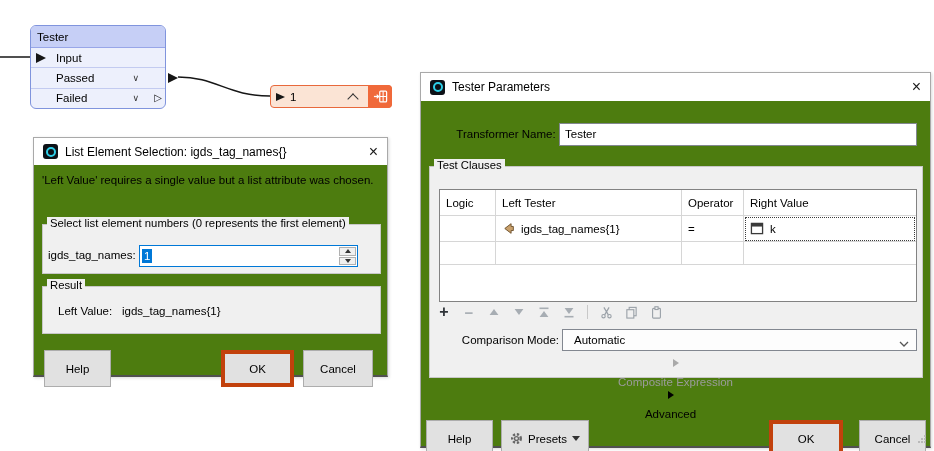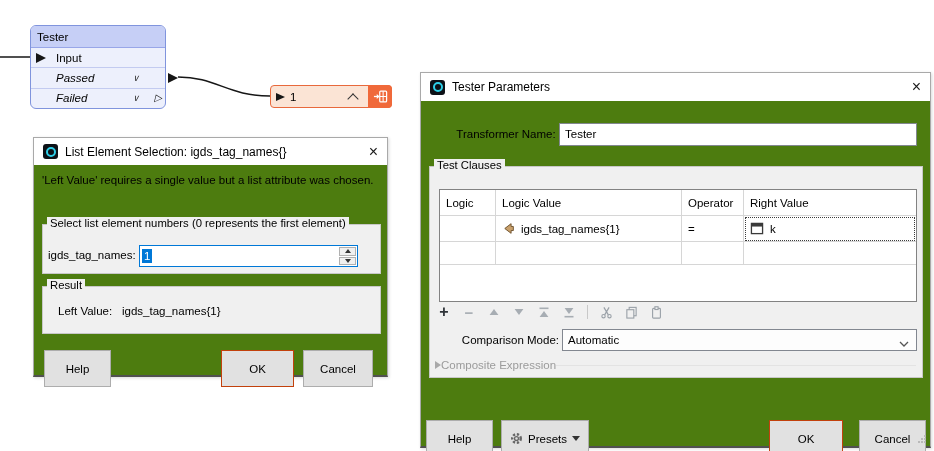--- a/index.html
+++ b/index.html
@@ -8,21 +8,21 @@
   .canvas { position:relative; width:934px; height:451px; }
   .wires { position:absolute; left:0; top:0; z-index:0; pointer-events:none; }
 
   
   .tester-node { position:absolute; left:30px; top:25px; width:136px; height:84px;
     background:#edf0fc; border:1px solid #8094dd; border-radius:6px; z-index:1;
     display:flex; flex-direction:column; font-size:11.5px; }
   .node-header { height:22px; background:#c6cff6; border-bottom:1px solid #98a6e8;
     border-radius:5px 5px 0 0; display:flex; align-items:center; padding-left:6px; }
   .node-row { flex:1; display:flex; align-items:center; padding-left:25px; position:relative; }
-  .node-row + .node-row { border-top:1px solid #c3cbf0;font-style:italic; }
+  .node-row + .node-row { border-top:1px solid #c3cbf0; }
   .tri-right { width:0; height:0; border-left:10px solid #161616;
     border-top:5px solid transparent; border-bottom:5px solid transparent; }
   .port-in { position:absolute; left:5px; top:50%; transform:translateY(-50%); }
   .port-out { position:absolute; right:-13px; top:50%; transform:translateY(-50%); }
   .port-hollow { position:absolute; right:3px; top:50%; transform:translateY(-52%);
     font-size:10px; color:#161616; }
   .row-chev { position:absolute; right:26px; top:50%; transform:translateY(-54%);
     font-size:9px; color:#333; }
 
   
@@ -43,21 +43,21 @@
     padding:0 9px; gap:7px; font-size:12px; }
   .fme-icon { width:15px; height:15px; background:#0d1117; border-radius:3px; flex:0 0 auto;
     display:flex; align-items:center; justify-content:center; }
   .fme-icon::before { content:""; width:6px; height:6px; border:2.2px solid #2ecfe8; border-radius:50%; }
   .close-x { margin-left:auto; font-size:16px; line-height:1; color:#1a1a1a; cursor:default; }
   fieldset.grp { position:absolute; border:1px solid #c8c8c8; background:#f0f0f0; }
   .grp-legend { position:absolute; top:-8px; left:4px; background:#f0f0f0; padding:0 3px;
     font-size:11.3px; white-space:nowrap; }
   .btn { position:absolute; height:37px; background:#e1e1e1; border:1px solid #adadad;
     font-size:11.5px; display:flex; align-items:center; justify-content:center; gap:5px; }
-  .btn.focused { border:1px solid #c2410c; }
+  .btn.focused { border:4px solid #c2410c; }
   .lbl { position:absolute; font-size:11.5px; white-space:nowrap; }
 
   
   .list-dlg { left:33px; top:137px; width:355px; height:240px; }
   .spinbox { position:absolute; left:105px; top:107px; width:219px; height:22px;
     background:#fff; border:1px solid #0078d7; display:flex; align-items:center; padding-left:2px; }
   .sel-text { background:#0078d7; color:#fff; font-size:11.5px; padding:1px 2px; }
   .spin-btns { position:absolute; right:1px; top:1px; bottom:1px; width:17px;
     display:flex; flex-direction:column; gap:1px; }
   .spin-btn { flex:1; background:#f0f0f0; border:1px solid #b0b0b0;
@@ -85,23 +85,23 @@
   .tc.focus-cell { outline:1px dotted #3c3c3c; outline-offset:-2px; }
   .tfill { flex:1; }
   .toolbar { position:absolute; left:7px; top:136px; height:18px; display:flex;
     align-items:center; gap:11px; }
   .tb { display:flex; align-items:center; justify-content:center; width:14px; height:16px; }
   .tb-sep { width:1px; height:14px; background:#c8c8c8; }
   .glyph-plus { font-size:16px; font-weight:bold; color:#2e3338; line-height:1; }
   .glyph-minus { font-size:15px; font-weight:bold; color:#a7adb3; line-height:1; }
   .combo { position:absolute; left:132px; top:162px; width:355px; height:22px;
     background:#fdfdfd; border:1px solid #828790; font-size:11.5px;
-    display:flex; align-items:center; padding-left:5px; }
+    display:flex; align-items:center; padding-left:11px; }
   .combo-chev { position:absolute; right:7px; top:7px; }
-  .collapse-row { position:absolute; display:flex; align-items:center; gap:0; font-size:11.5px; }
+  .collapse-row { position:absolute; display:flex; align-items:center; gap:9px; font-size:11.5px;flex-direction:column; }
   .tri-collapsed { width:0; height:0; border-left:6px solid #000;
     border-top:4px solid transparent; border-bottom:4px solid transparent; flex:0 0 auto; }
   .tri-collapsed.gray { border-left-color:#a9a9a9; }
   .rule { flex:1; height:1px; background:#dcdcdc; }
   .grip { position:absolute; right:3px; bottom:2px; }
 </style>
 </head>
 <body>
 
 <div class="canvas">
@@ -194,21 +194,21 @@
 
     <div class="lbl" style="left:35px; top:55px; width:100px; text-align:center;">Transformer Name:</div>
     <div class="tname-field">Tester</div>
 
     <fieldset class="grp clauses">
       <span class="grp-legend">Test Clauses</span>
 
       <div class="ttable">
         <div class="trow hdr">
           <div class="tc">Logic</div>
-          <div class="tc">Logic Value</div>
+          <div class="tc">Left Tester</div>
           <div class="tc">Operator</div>
           <div class="tc">Right Value</div>
         </div>
         <div class="trow r1">
           <div class="tc"></div>
           <div class="tc">
             <svg width="13" height="13" viewBox="0 0 14 14">
               <path d="M9.8 1.8 L3 7 L9.8 12.2 L9.8 9.2 L12.2 9.2 L12.2 4.8 L9.8 4.8 Z" fill="#c9a06b" stroke="#6b4f2a" stroke-width="1"></path>
             </svg>
             <span>igds_tag_names{1}</span>
@@ -290,20 +290,25 @@
         </span>
       </div>
 
       <div class="collapse-row" style="left:5px; top:192px; right:6px; color:#9b9b9b;">
         <span class="tri-collapsed gray"></span>
         <span>Composite Expression</span>
         <span class="rule" style="background:#e3e3e3;"></span>
       </div>
     </fieldset>
 
+    <div class="collapse-row" style="left:5px; top:318px; right:15px;">
+      <span class="tri-collapsed"></span>
+      <span>Advanced</span>
+      <span class="rule"></span>
+    </div>
 
     <div class="btn" style="left:5px; top:347px; width:67px;">
         <span>Help</span>
       </div>
     <div class="btn" style="left:80px; top:347px; width:88px;">
       <svg width="13" height="13" viewBox="0 0 14 14">
         <circle cx="7" cy="7" r="4.6" fill="none" stroke="#666" stroke-width="2.6" stroke-dasharray="2.4 1.9"></circle>
         <circle cx="7" cy="7" r="2.1" fill="none" stroke="#666" stroke-width="1.4"></circle>
       </svg>
       <span>Presets</span>

